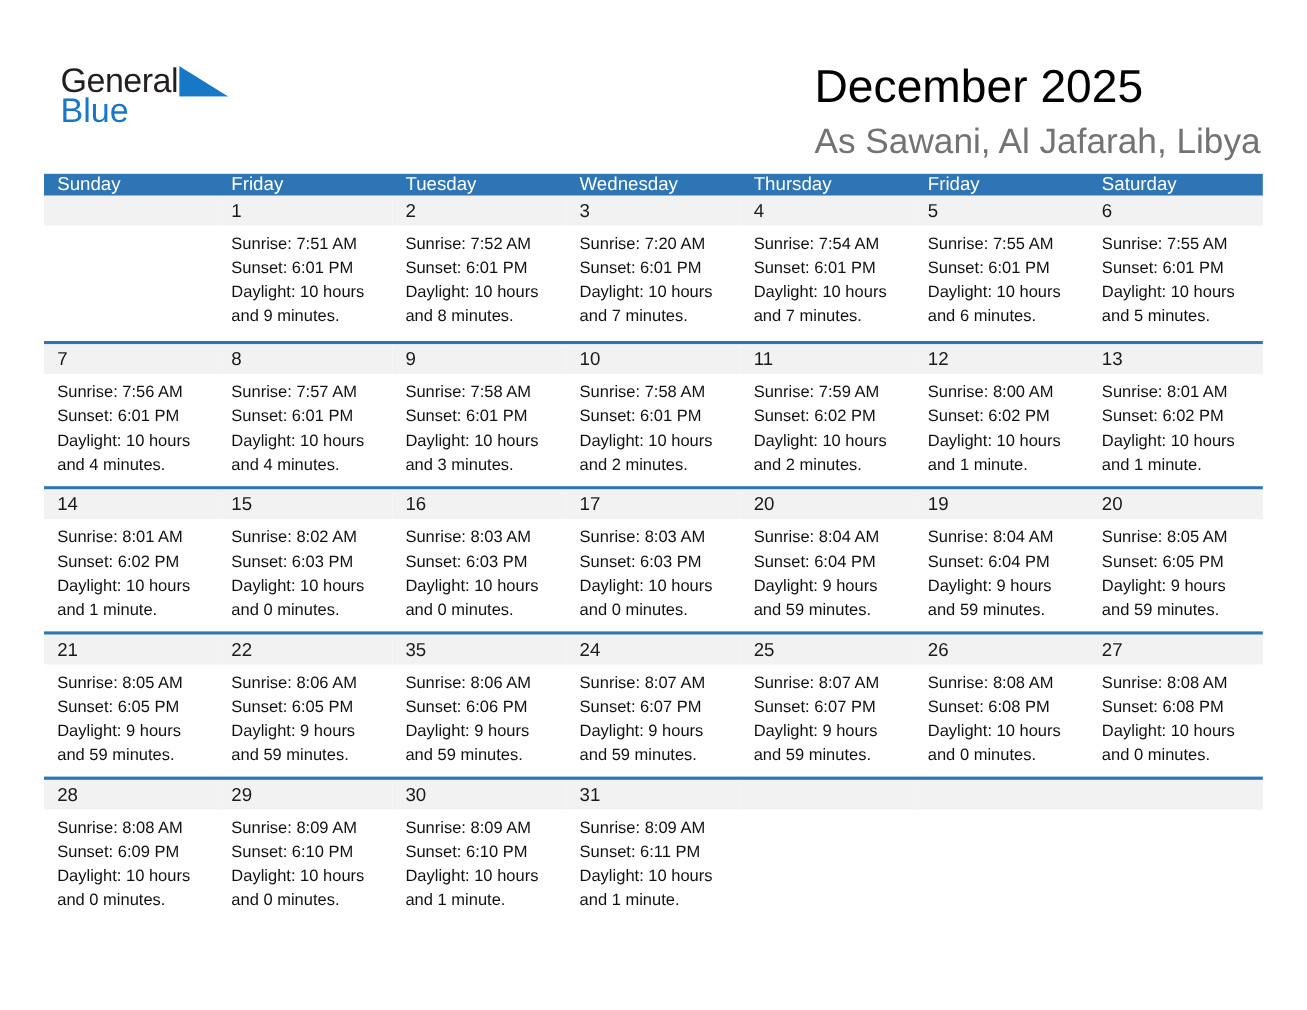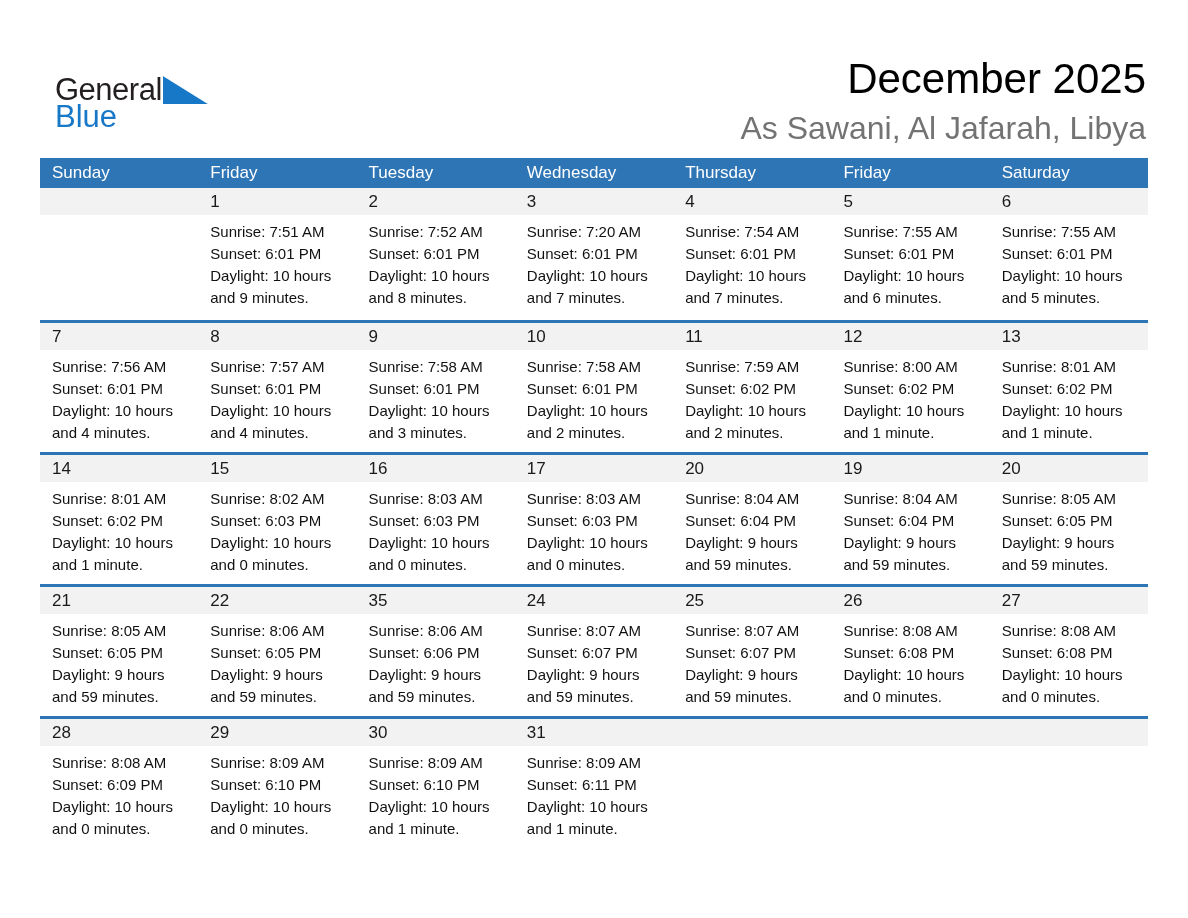--- a/index.html
+++ b/index.html
@@ -7,38 +7,38 @@
   body {
     width: 1188px; height: 918px;
     background: #ffffff;
     font-family: "Liberation Sans", sans-serif;
     position: relative;
     overflow: hidden;
   }
   .top { position: relative; height: 158px; }
 
   .logo { position: absolute; left: 55px; top: 58px; }
-  .logo-row { display: flex; align-items: flex-end; margin-top: 16px; }
+  .logo-row { display: flex; align-items: flex-end; }
   .logo-general { font-size: 31px; color: #231f20; letter-spacing: -0.5px; line-height: 1; }
   .logo-triangle {
     width: 45px; height: 28px;
     background: var(--logo-blue);
     clip-path: polygon(0 0, 100% 100%, 0 100%);
     margin-left: 1px; margin-bottom: 1px;
   }
   .logo-blue { font-size: 31px; color: var(--logo-blue); margin-top: -4px; line-height: 1; }
 
-  .titles { position: absolute; right: 42px; top: 56px; text-align: right; }
+  .titles { position: absolute; right: 42px; top: 56px; }
   .title { font-size: 42px; color: #000; line-height: 1.1; }
   .subtitle { font-size: 32px; color: #737373; margin-top: 8px; }
 
   .calendar { margin: 0 40px; }
   .weekday-row {
     display: grid; grid-template-columns: repeat(7, 1fr);
-    background: var(--header-blue); height: 30px;
+    background: var(--header-blue); height: 20px;
   }
   .weekday-cell { color: #fff; font-size: 17px; display: flex; align-items: center; padding-left: 12px; }
 
   .week-row {
     display: grid; grid-template-columns: repeat(7, 1fr);
     min-height: 132px;
     border-top: 3px solid var(--separator-blue);
     background: #fff;
   }
   #weeks .week-row:first-child { border-top: none; }

